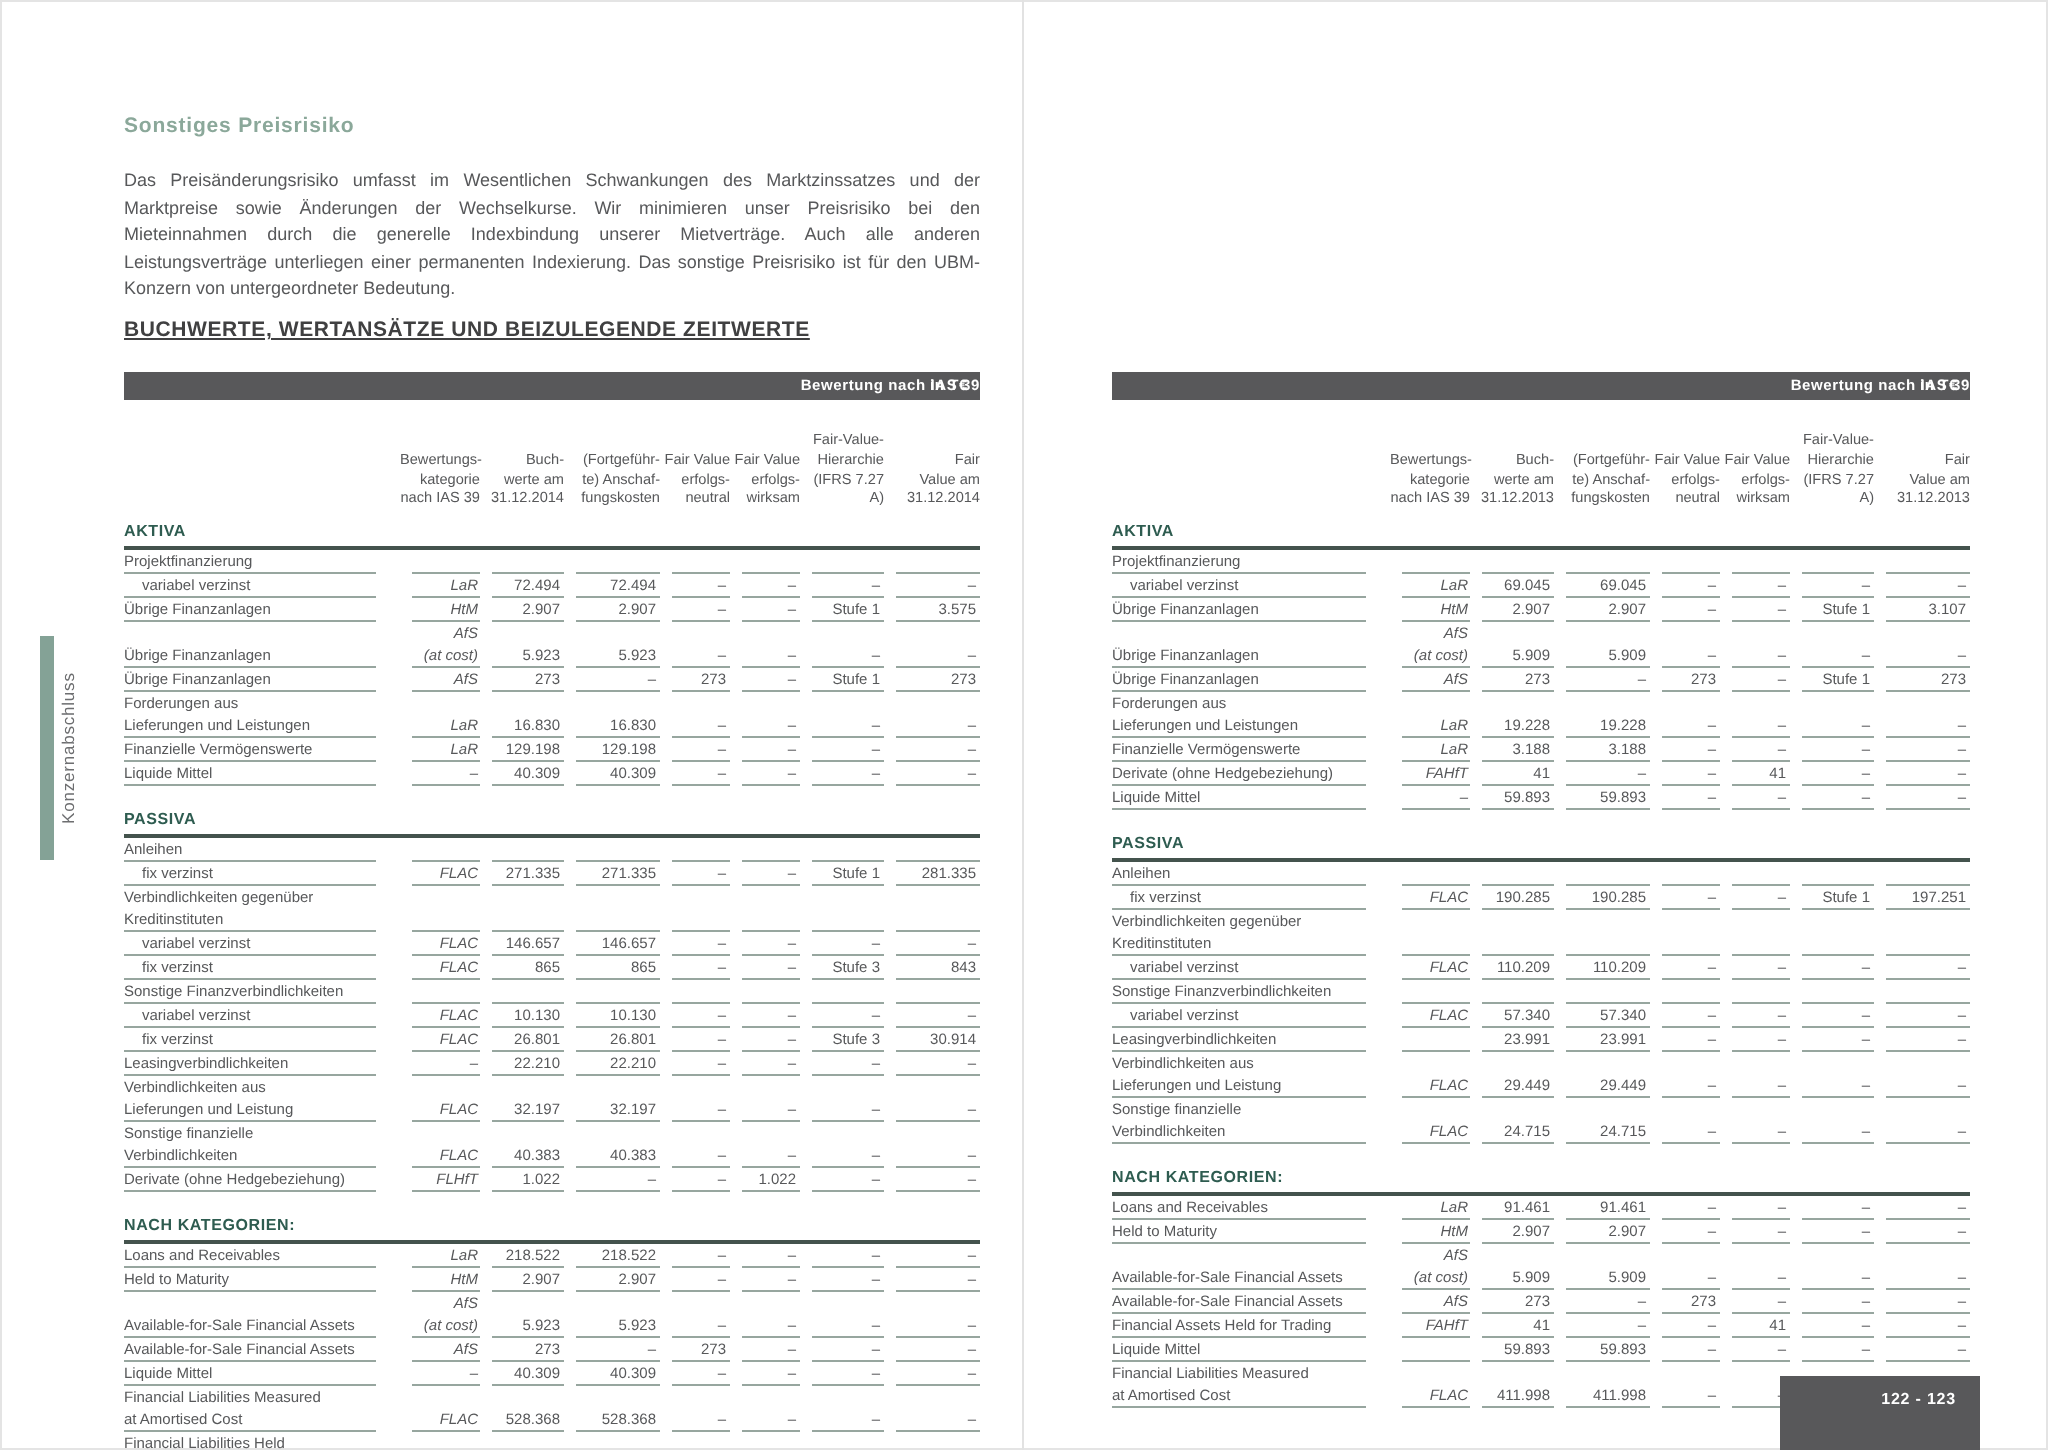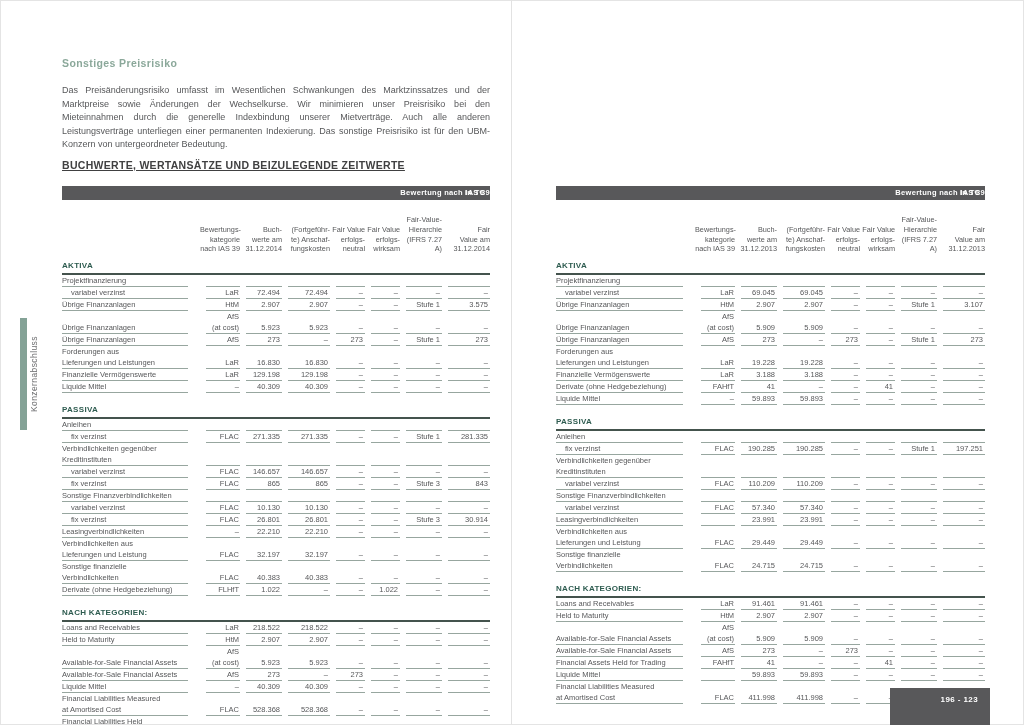--- a/index.html
+++ b/index.html
@@ -52,21 +52,21 @@
   .rows .sect:first-child{margin-top:3px;}
 
   .trow{display:flex;align-items:flex-end;min-height:11px;}
   .cell{
     border-bottom:1px solid var(--row-line,#97a69f);
     font-size:7.5px;line-height:11px;color:#57585a;
     flex:0 0 auto;min-height:11px;box-sizing:border-box;
   }
   .c-label{flex:1 1 auto;text-align:left;white-space:pre-line;}
   .trow.indent .c-label{padding-left:9px;}
-  .c-cat{width:34px;margin-left:18px;text-align:right;white-space:pre-line;padding-right:1px;}
+  .c-cat{width:34px;margin-left:18px;text-align:right;white-space:pre-line;padding-right:1px;font-style:italic;}
   .c-v0{width:36px;margin-left:6px;text-align:right;padding-right:2px;}
   .c-v1{width:42px;margin-left:6px;text-align:right;padding-right:2px;}
   .c-v2{width:29px;margin-left:6px;text-align:right;padding-right:2px;}
   .c-v3{width:29px;margin-left:6px;text-align:right;padding-right:2px;}
   .c-v4{width:36px;margin-left:6px;text-align:right;padding-right:2px;}
   .c-v5{width:42px;margin-left:6px;text-align:right;padding-right:2px;}
 
   
   .footer-box{
     position:absolute;left:890px;top:688px;width:100px;height:37px;
@@ -691,14 +691,14 @@
         <div class="cell c-v1">411.998</div>
         <div class="cell c-v2">–</div>
         <div class="cell c-v3">–</div>
         <div class="cell c-v4">–</div>
         <div class="cell c-v5">–</div>
       </div>
     </div>
 </div>
 
 <div class="footer-box">
-  <span>196 - 123</span>
+  <span>122 - 123</span>
 </div>
 
 </body></html>

